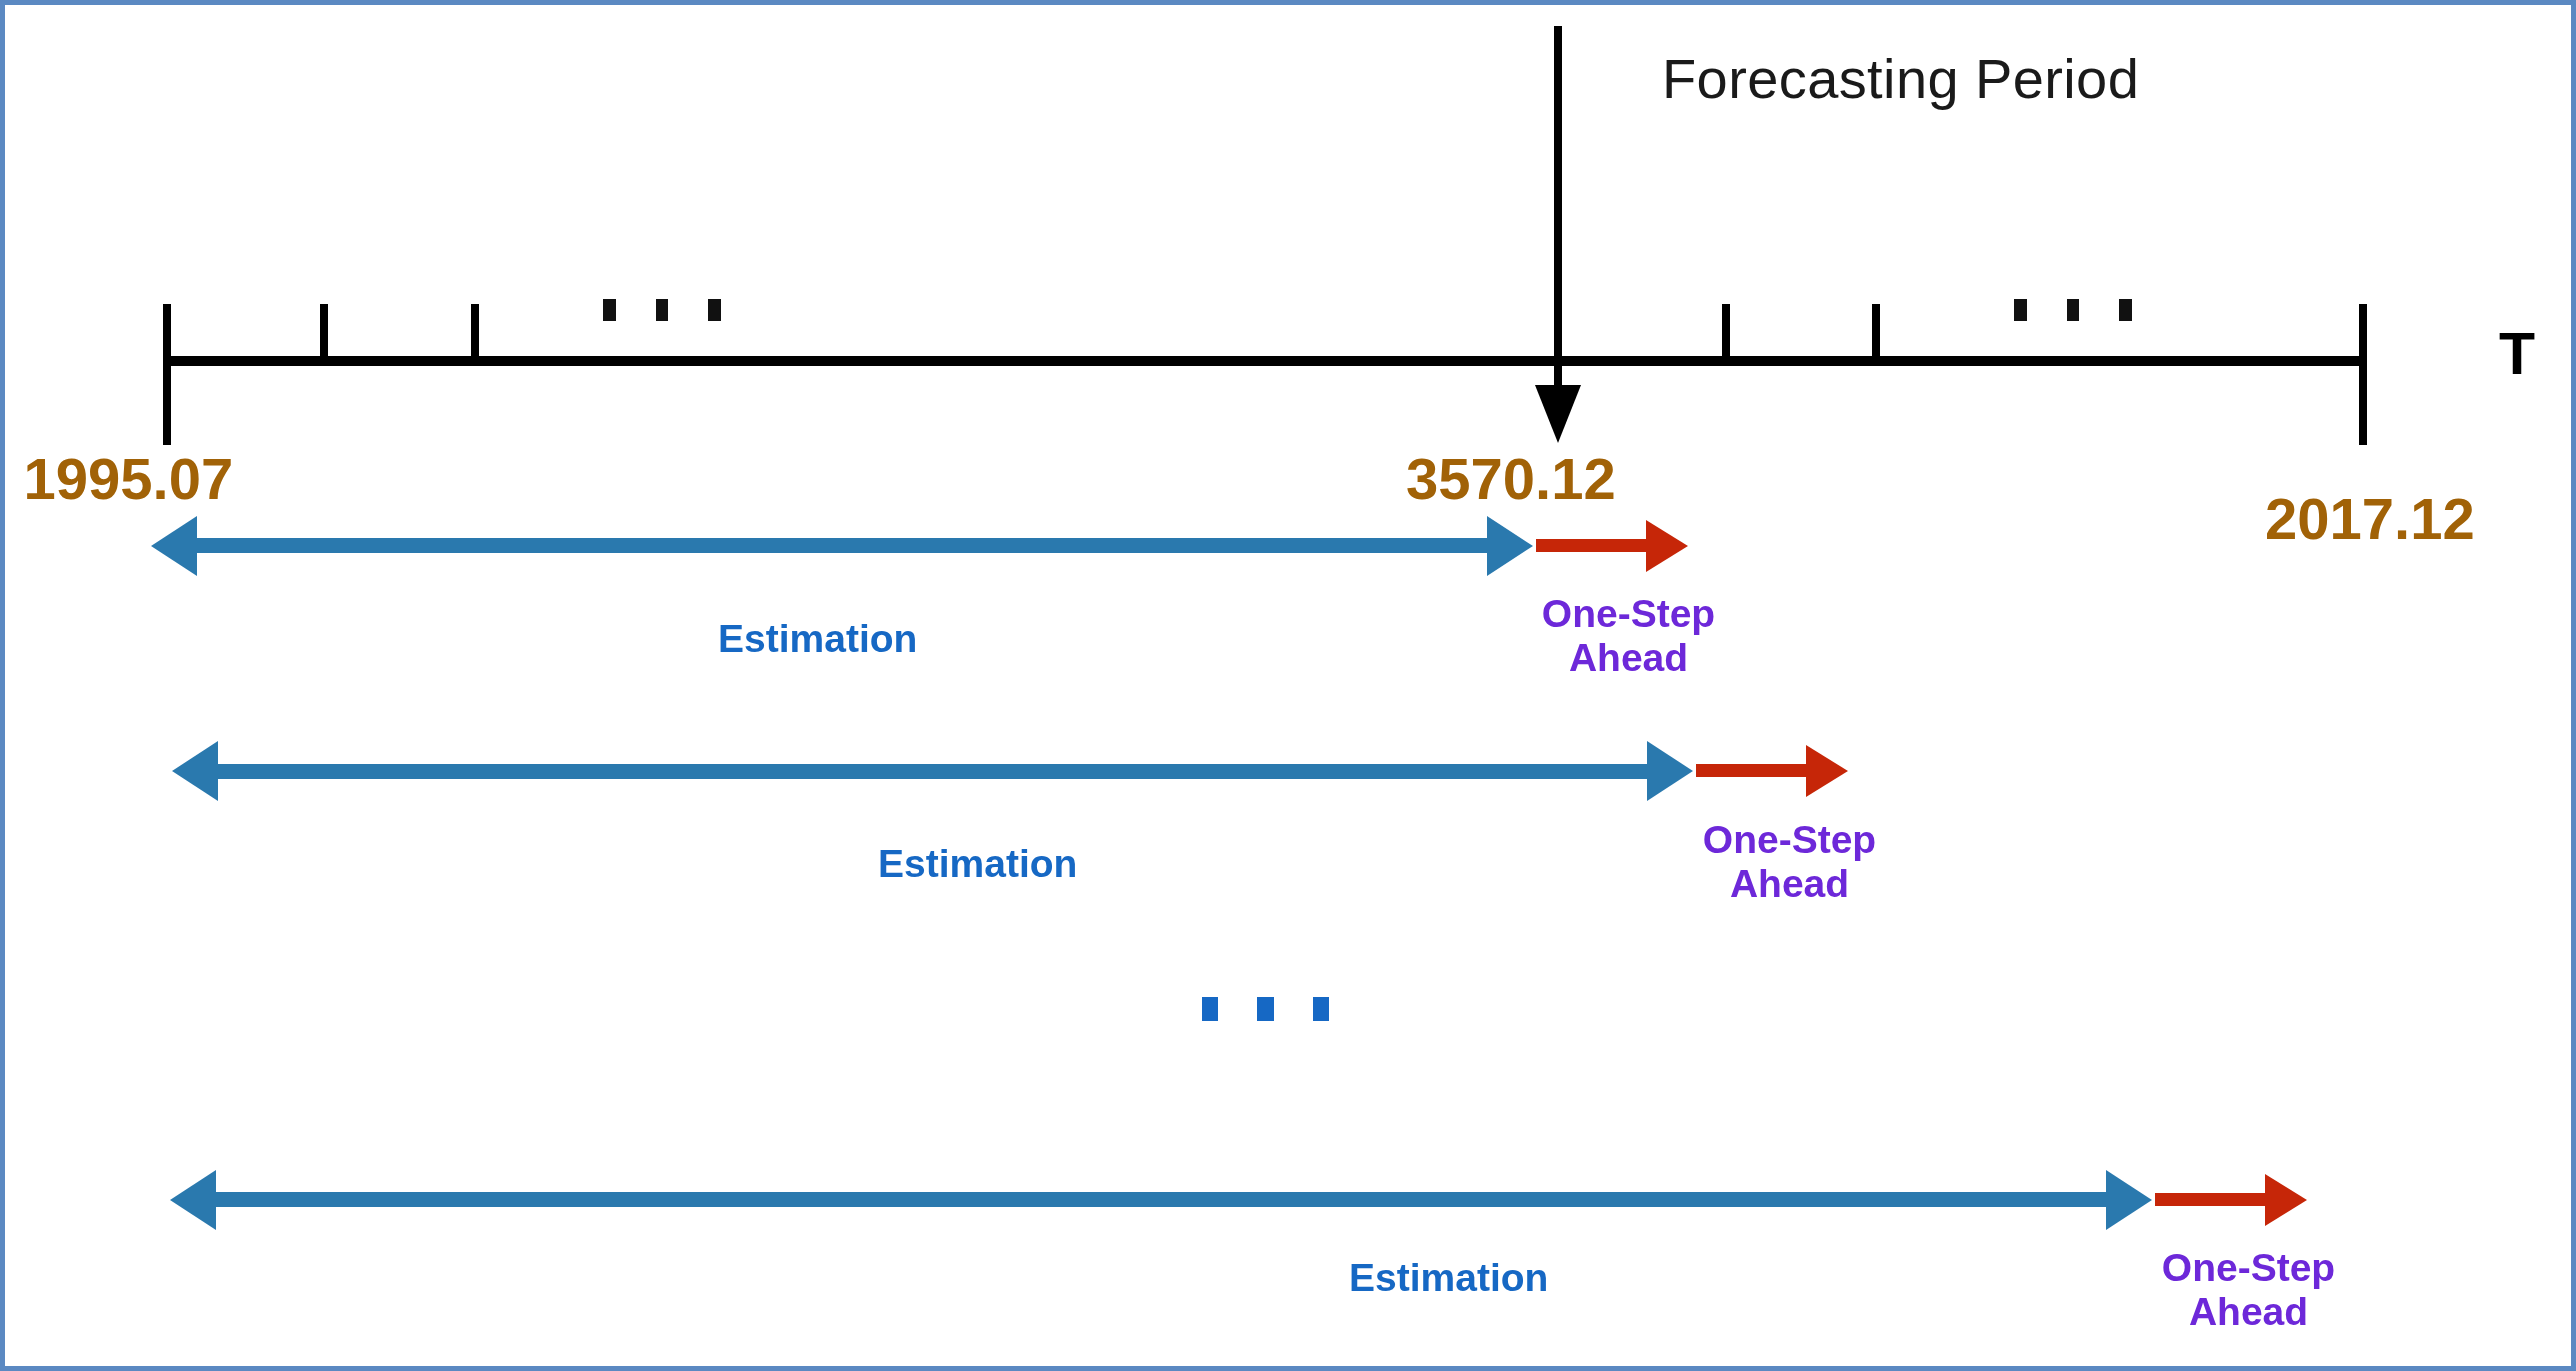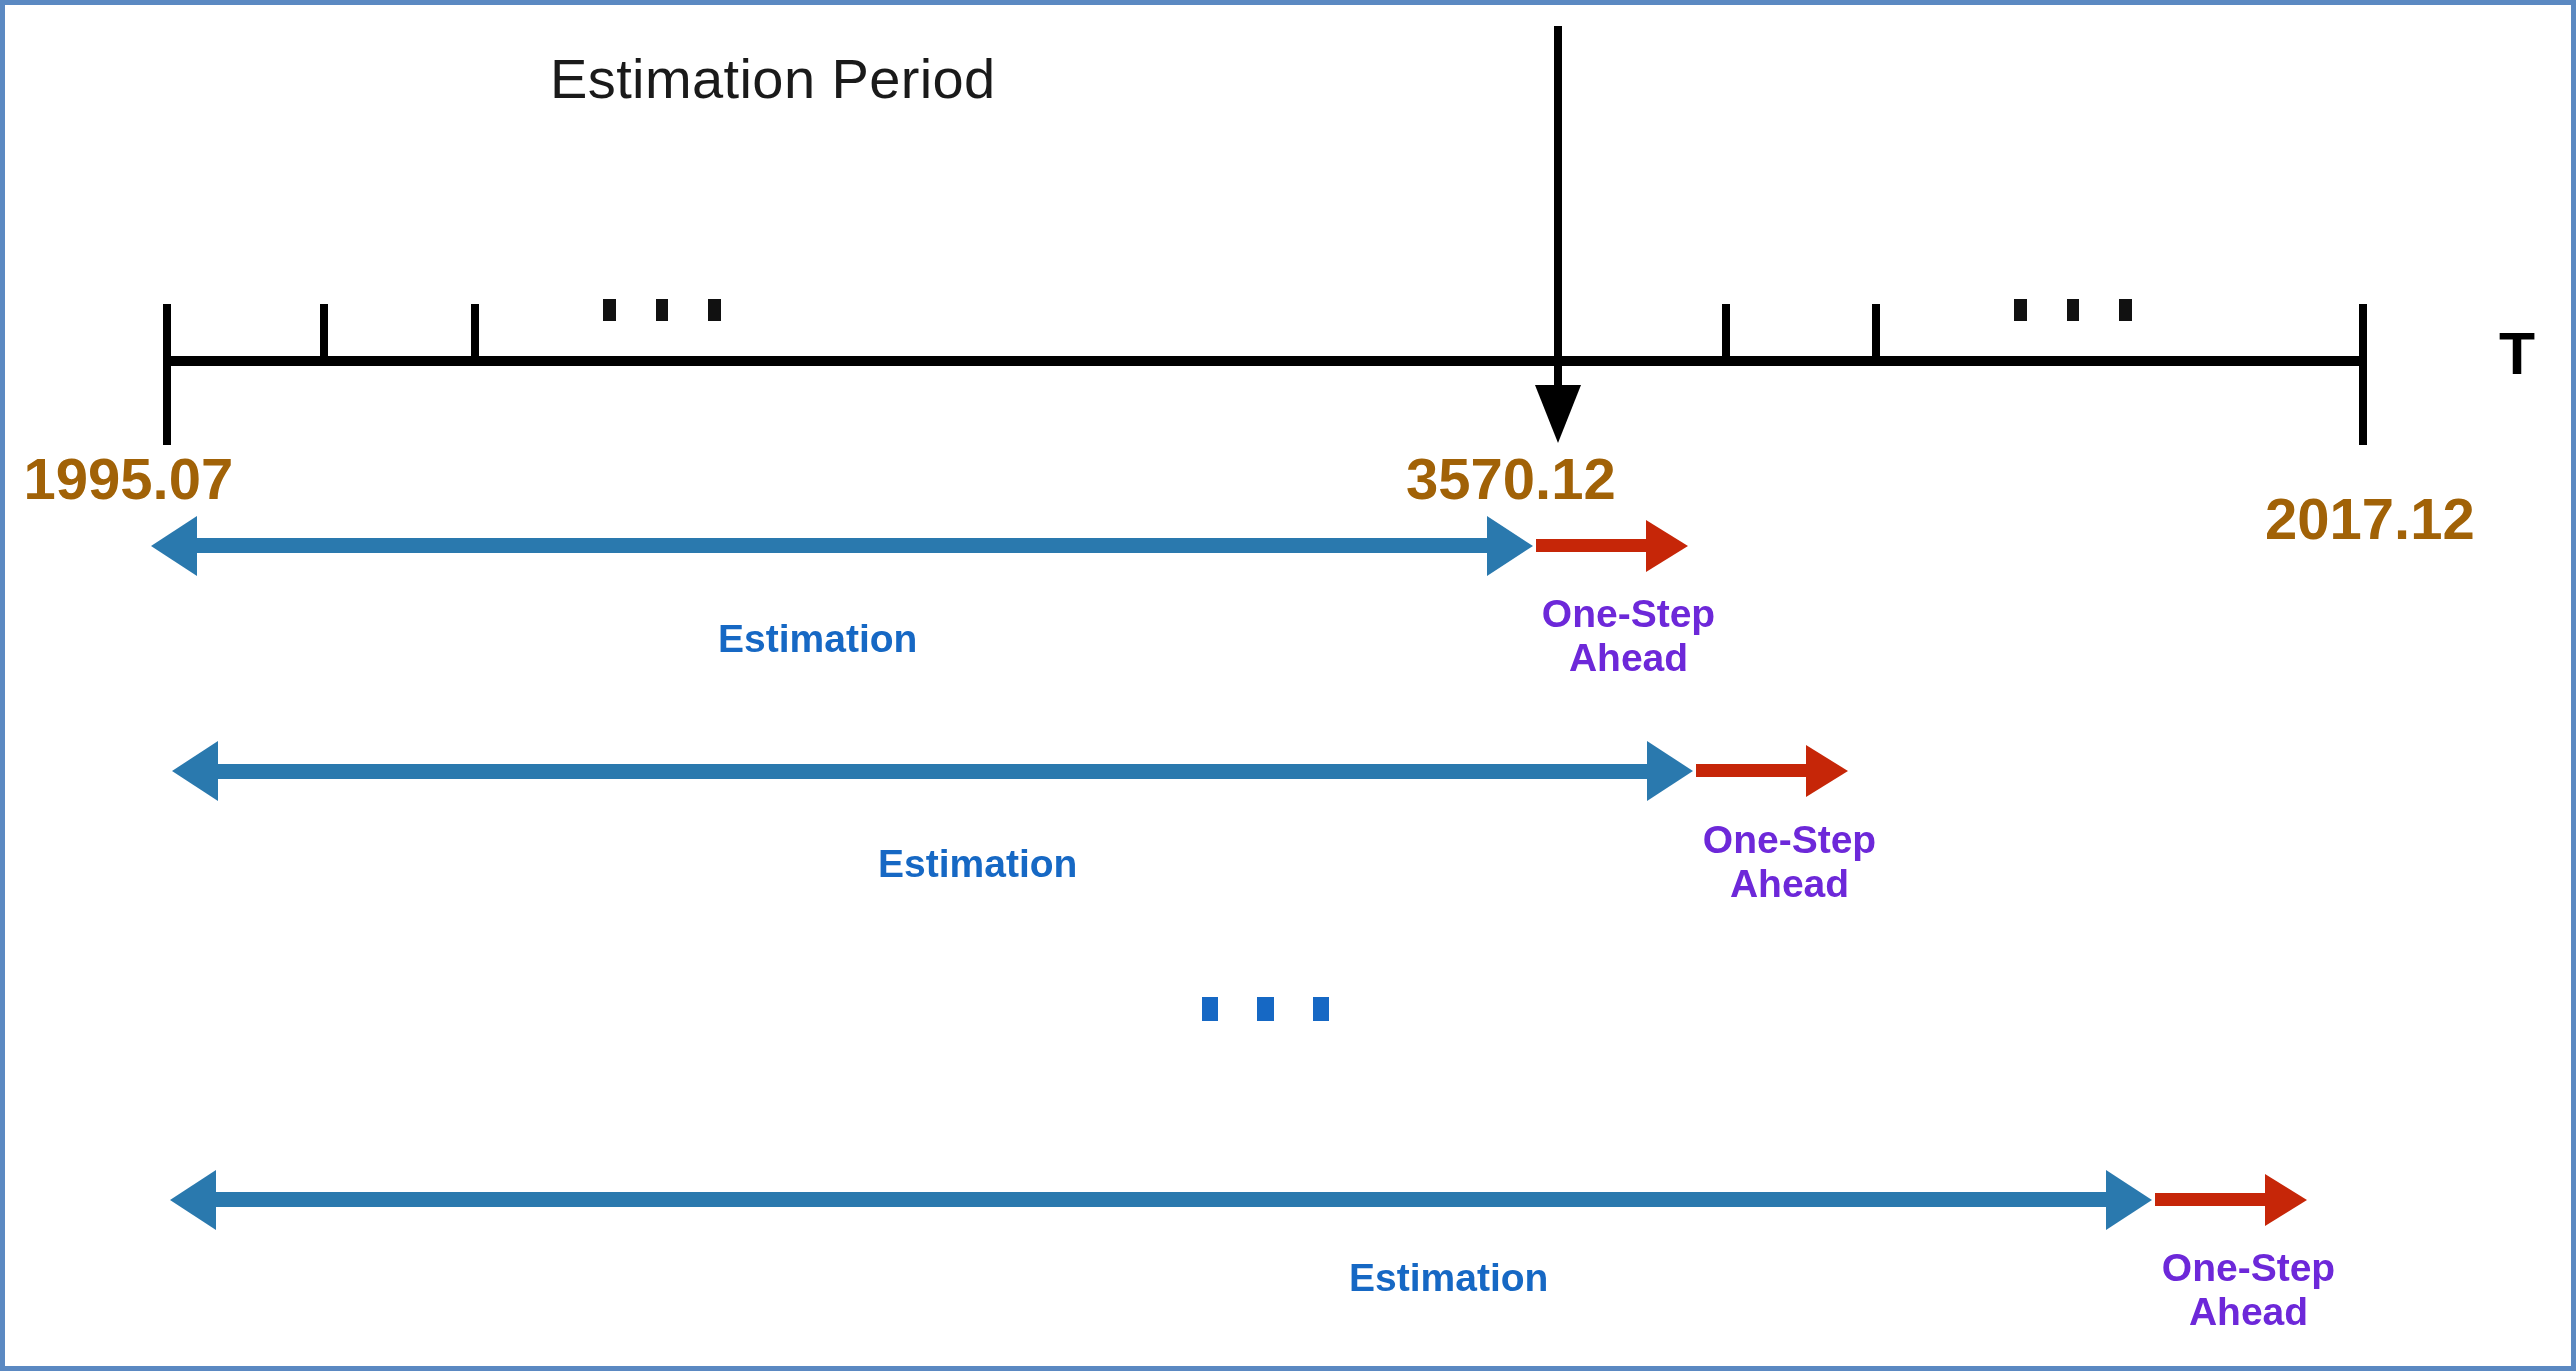--- a/index.html
+++ b/index.html
@@ -174,22 +174,22 @@
     width: 16.3px;
     height: 24px;
     background: #1668c4;
   }
 </style>
 </head>
 <body>
 
 <div id="figure">
 
-  <div class="period-label" id="estimation-period-label">Estimation Period</div>
-
+
+  <div class="period-label" id="forecasting-period-label">Forecasting Period</div>
 
   <div id="split-line"></div>
   <div id="split-arrowhead"></div>
 
   <div id="axis-line"></div>
 
   <div class="tick tick-end" style="left:158px;"></div>
   <div class="tick tick-up" style="left:315px;"></div>
   <div class="tick tick-up" style="left:466px;"></div>
   <div class="tick tick-up" style="left:1717px;"></div>

